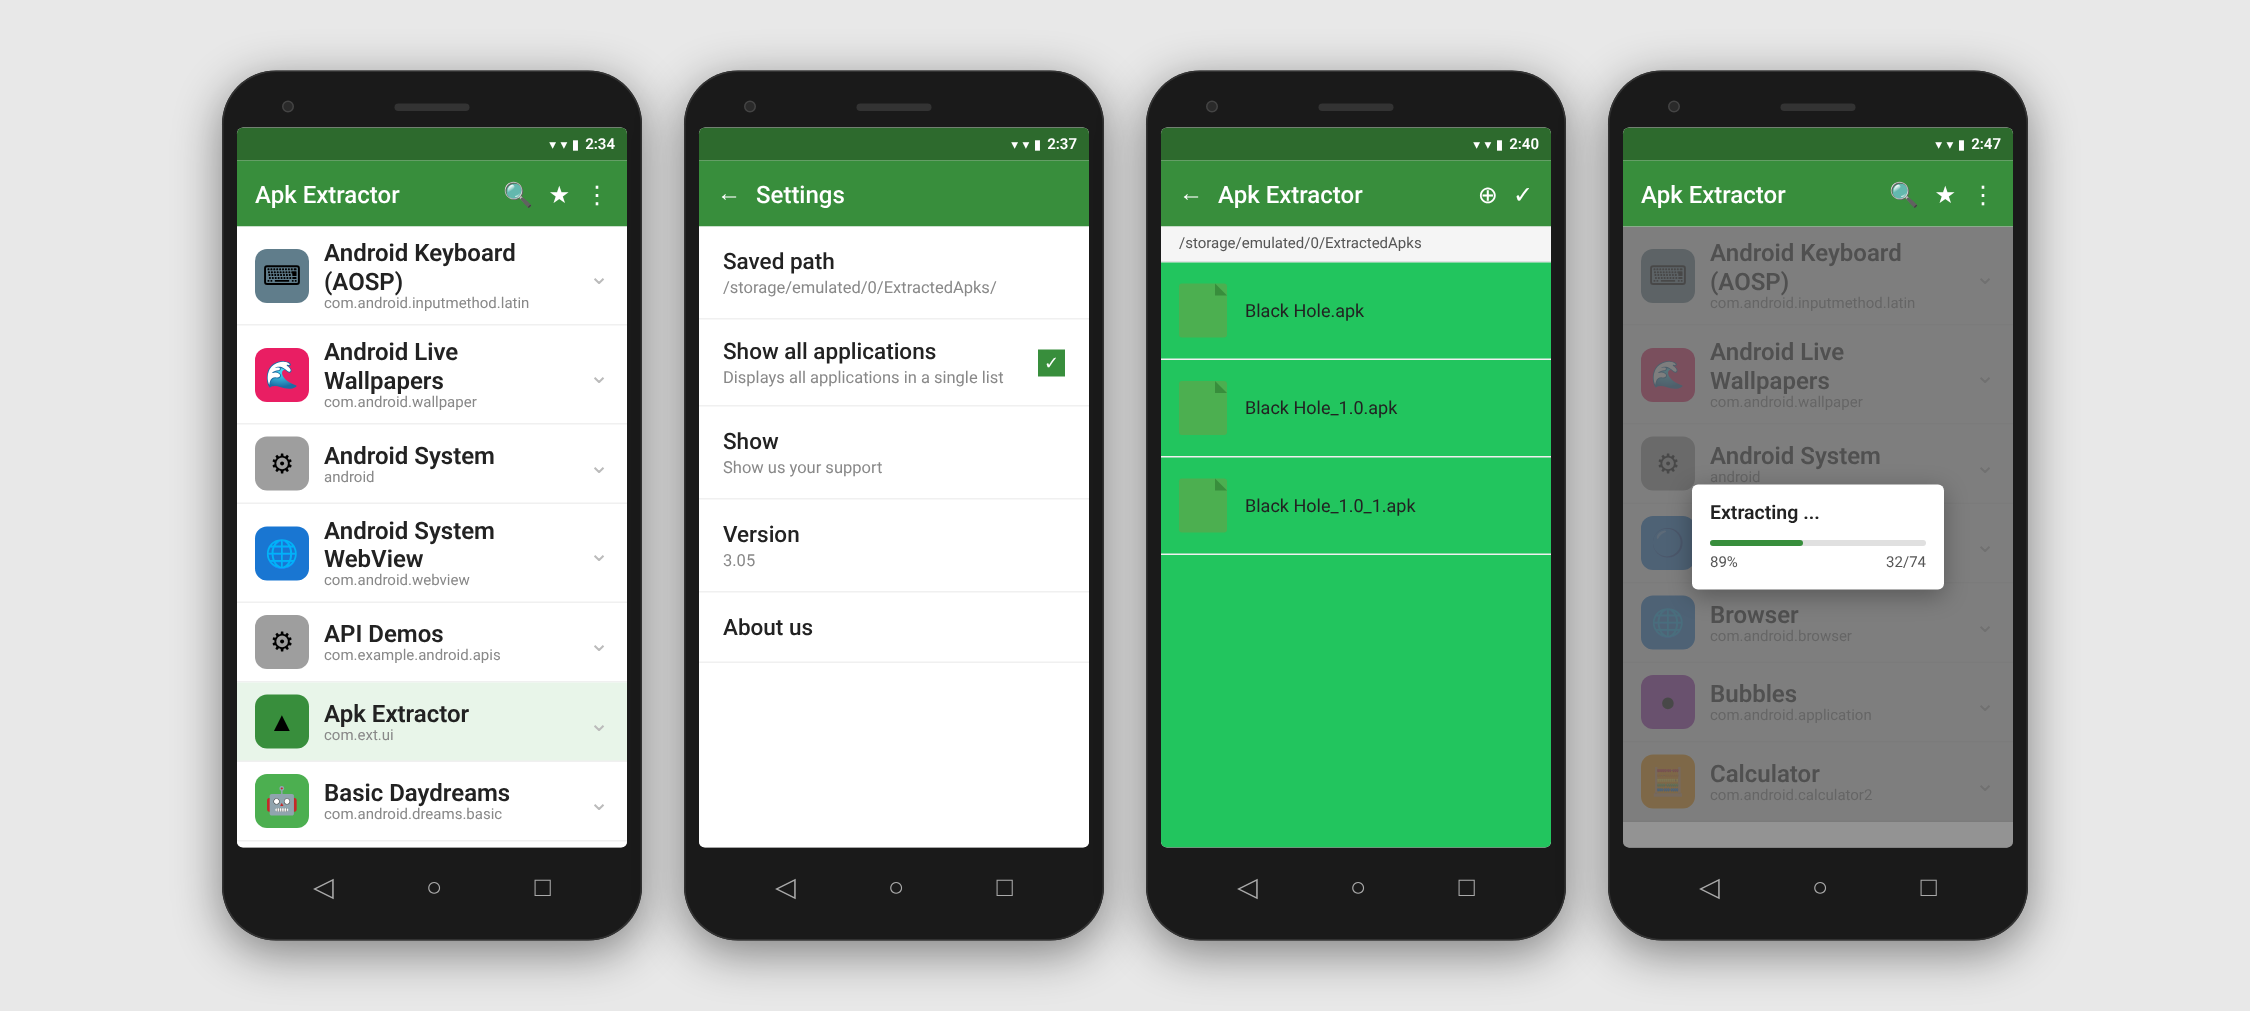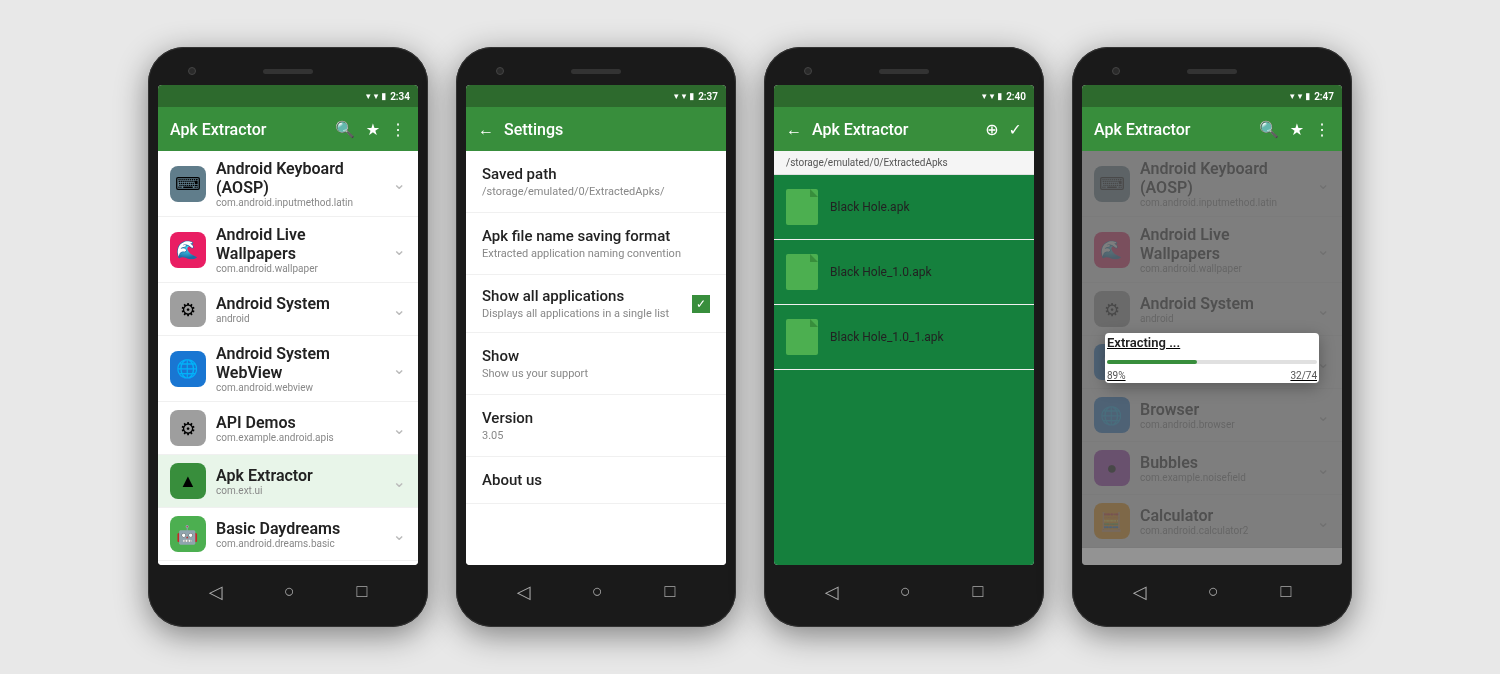--- a/index.html
+++ b/index.html
@@ -227,21 +227,21 @@
     .file-path-bar {
       background: #f5f5f5;
       padding: 6px 12px;
       font-size: 10px;
       color: #555;
       border-bottom: 1px solid #e0e0e0;
     }
 
     .file-list {
       flex: 1;
-      background: #15803d;
+      background: #22c55e;
     }
 
     .file-item {
       display: flex;
       align-items: center;
       padding: 14px 12px;
       border-bottom: 1px solid #f0f0f0;
       gap: 12px;
     }
 
@@ -280,24 +280,23 @@
       background: rgba(0,0,0,0.4);
       display: flex;
       align-items: center;
       justify-content: center;
       z-index: 10;
     }
 
     .dialog-box {
       background: white;
       border-radius: 4px;
-      padding: 2px;
-      width: 214px;
+      padding: 12px;
+      width: 168px;
       box-shadow: 0 4px 16px rgba(0,0,0,0.3);
-      text-decoration: underline;
     }
 
     .dialog-title {
       font-size: 13px;
       font-weight: 600;
       color: #222;
       margin-bottom: 10px;
     }
 
     .progress-bar-bg {
@@ -432,24 +431,20 @@
   </div>
           <div class="app-bar">
             <span class="app-bar-icon">←</span>
             <span class="app-bar-title">Settings</span>
           </div>
           <div class="settings-list">
             <div class="settings-item">
               <div class="settings-label">Saved path</div>
               <div class="settings-value">/storage/emulated/0/ExtractedApks/</div>
             </div>
-            <div class="settings-item">
-              <div class="settings-label">Apk file name saving format</div>
-              <div class="settings-value">Extracted application naming convention</div>
-            </div>
             <div class="settings-item-row">
               <div>
                 <div class="settings-label">Show all applications</div>
                 <div class="settings-value">Displays all applications in a single list</div>
               </div>
               <div class="checkbox-green">✓</div>
             </div>
             <div class="settings-item">
               <div class="settings-label">Show</div>
               <div class="settings-value">Show us your support</div>
@@ -576,21 +571,21 @@
                 <div class="app-info">
                   <div class="app-name">Browser</div>
                   <div class="app-package">com.android.browser</div>
                 </div>
                 <span class="download-icon">⌄</span>
               </div>
               <div class="app-list-item">
                 <div class="app-icon-placeholder" style="background: rgb(156, 39, 176);">●</div>
                 <div class="app-info">
                   <div class="app-name">Bubbles</div>
-                  <div class="app-package">com.example.noisefield</div>
+                  <div class="app-package">com.android.application</div>
                 </div>
                 <span class="download-icon">⌄</span>
               </div>
               <div class="app-list-item">
                 <div class="app-icon-placeholder" style="background: rgb(255, 152, 0);">🧮</div>
                 <div class="app-info">
                   <div class="app-name">Calculator</div>
                   <div class="app-package">com.android.calculator2</div>
                 </div>
                 <span class="download-icon">⌄</span>

